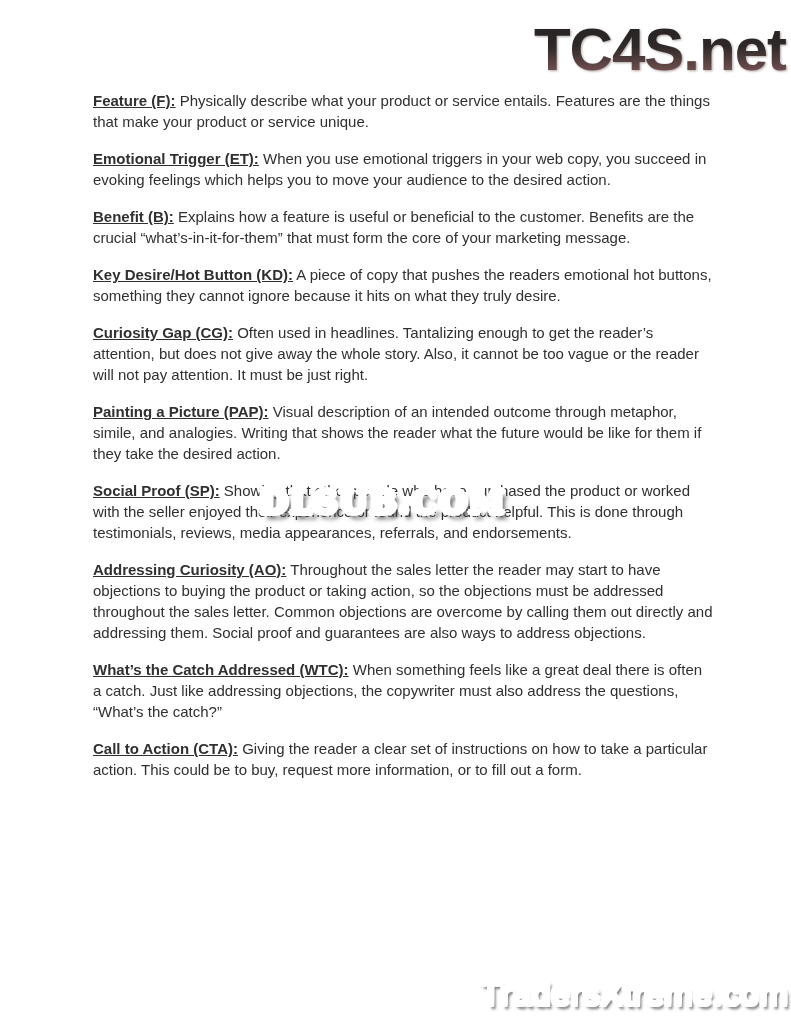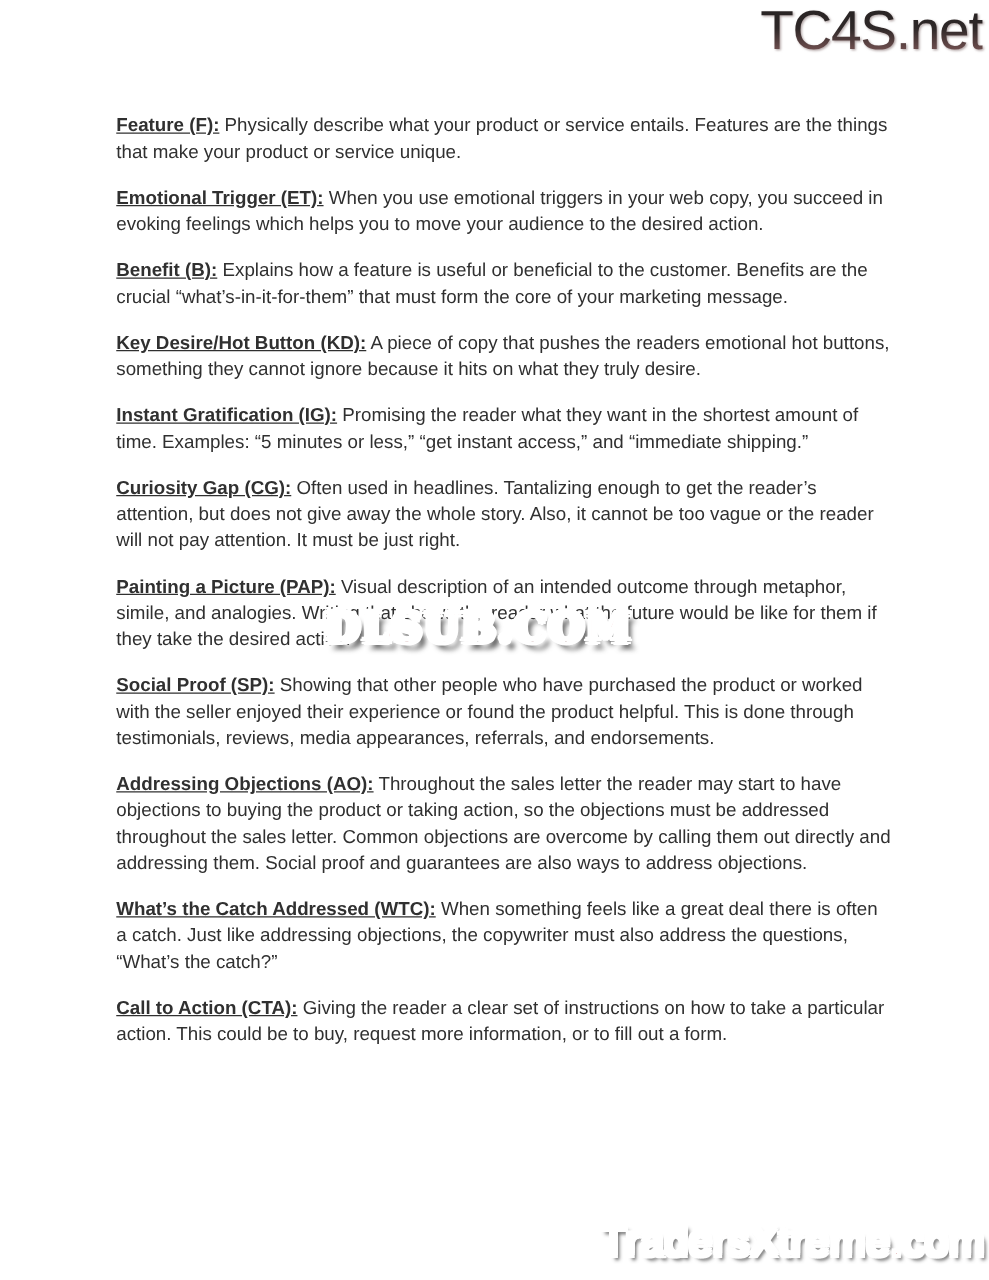--- a/index.html
+++ b/index.html
@@ -8,23 +8,23 @@
     width: 791px; height: 1024px;
     background: #ffffff;
     position: relative;
     overflow: hidden;
     font-family: "Liberation Sans", sans-serif;
   }
 
   
   .top-logo {
     position: absolute;
-    top: 0px; right: 5px;
-    font-size: 44px;
-    font-weight: normal;
+    top: 15px; right: 5px;
+    font-size: 60px;
+    font-weight: bold;
     letter-spacing: -1px;
     background: linear-gradient(180deg, #262222 0%, #2e2828 45%, #6e4e4e 80%, #8d6666 100%);
     -webkit-background-clip: text;
     background-clip: text;
     color: transparent;
     filter: blur(0.4px) drop-shadow(1px 1px 1px rgba(110,85,85,0.55));
   }
 
   
   .content {
@@ -98,37 +98,33 @@
     </p>
     <p>
       <span class="term">Benefit (B):</span>
       <span class="desc">Explains how a feature is useful or beneficial to the customer. Benefits are the crucial “what’s-in-it-for-them” that must form the core of your marketing message.</span>
     </p>
     <p>
       <span class="term">Key Desire/Hot Button (KD):</span>
       <span class="desc">A piece of copy that pushes the readers emotional hot buttons, something they cannot ignore because it hits on what they truly desire.</span>
     </p>
     <p>
-      <span class="term">Instant Gratification (IG):</span>
-      <span class="desc">Promising the reader what they want in the shortest amount of time. Examples: “5 minutes or less,” “get instant access,” and “immediate shipping.”</span>
-    </p>
-    <p>
       <span class="term">Curiosity Gap (CG):</span>
       <span class="desc">Often used in headlines. Tantalizing enough to get the reader’s attention, but does not give away the whole story. Also, it cannot be too vague or the reader will not pay attention. It must be just right.</span>
     </p>
     <p>
       <span class="term">Painting a Picture (PAP):</span>
       <span class="desc">Visual description of an intended outcome through metaphor, simile, and analogies. Writing that shows the reader what the future would be like for them if they take the desired action.</span>
     </p>
     <p>
       <span class="term">Social Proof (SP):</span>
       <span class="desc">Showing that other people who have purchased the product or worked with the seller enjoyed their experience or found the product helpful. This is done through testimonials, reviews, media appearances, referrals, and endorsements.</span>
     </p>
     <p>
-      <span class="term">Addressing Objections (AO):</span>
+      <span class="term">Addressing Curiosity (AO):</span>
       <span class="desc">Throughout the sales letter the reader may start to have objections to buying the product or taking action, so the objections must be addressed throughout the sales letter. Common objections are overcome by calling them out directly and addressing them. Social proof and guarantees are also ways to address objections.</span>
     </p>
     <p>
       <span class="term">What’s the Catch Addressed (WTC):</span>
       <span class="desc">When something feels like a great deal there is often a catch. Just like addressing objections, the copywriter must also address the questions, “What’s the catch?”</span>
     </p>
     <p>
       <span class="term">Call to Action (CTA):</span>
       <span class="desc">Giving the reader a clear set of instructions on how to take a particular action. This could be to buy, request more information, or to fill out a form.</span>
     </p>

